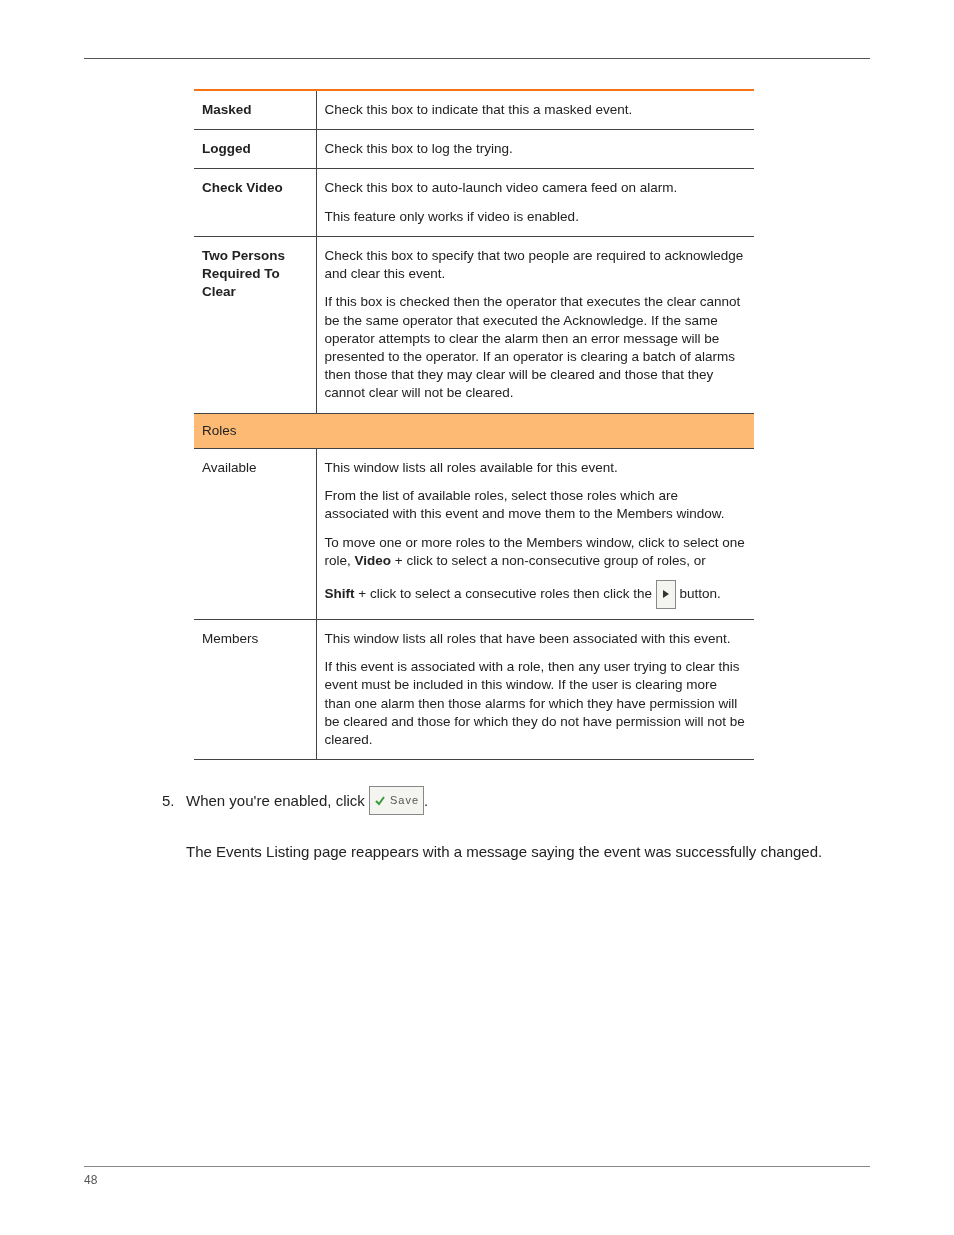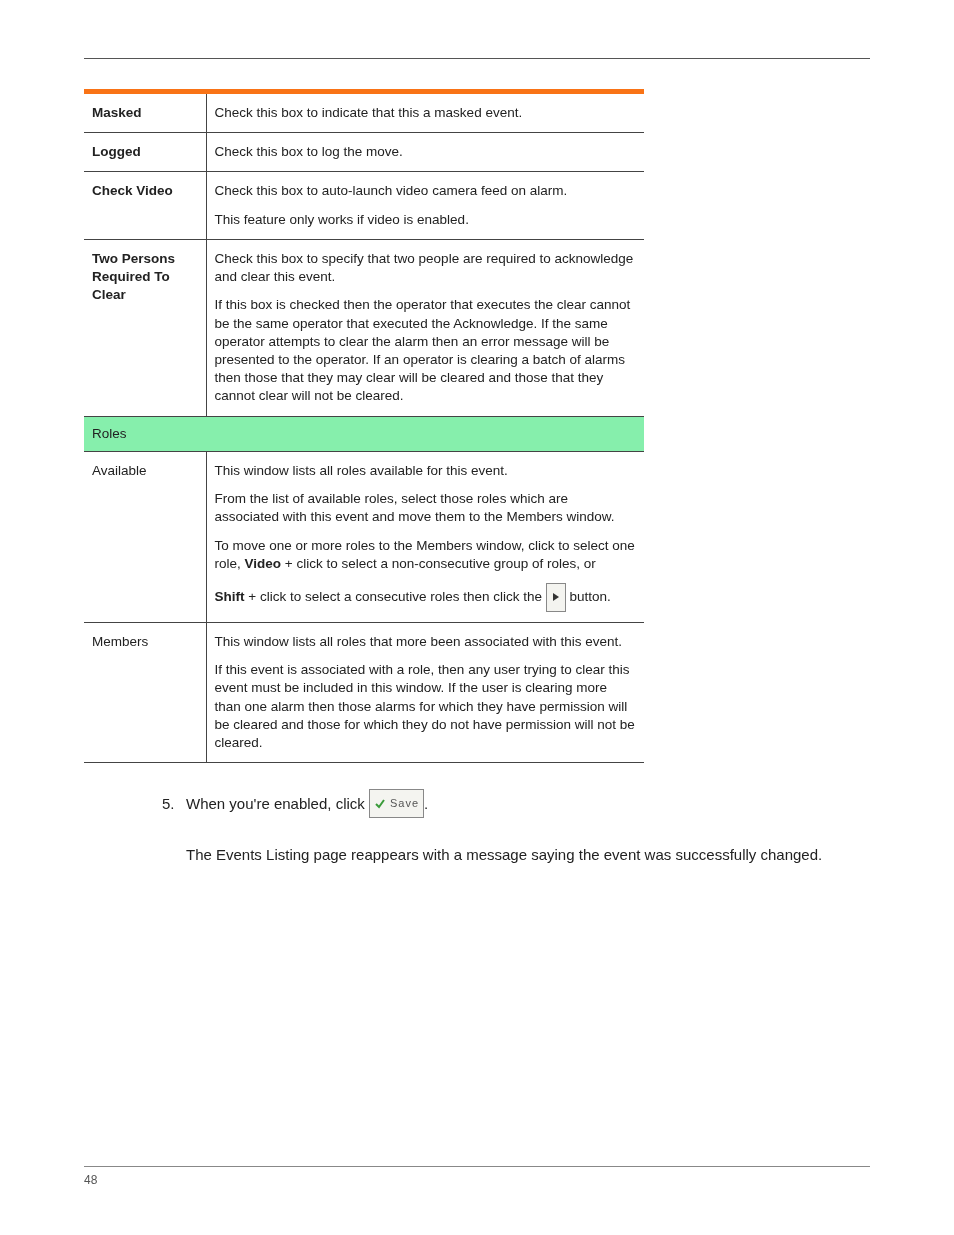--- a/index.html
+++ b/index.html
@@ -21,22 +21,23 @@
     }
     .header-rule {
       border-top: 1px solid #555;
       margin-bottom: 30px;
     }
     .content {
       flex: 1;
     }
     table.def-table {
       width: 560px;
+      margin-left: 110px;
       border-collapse: collapse;
-      border-top: 5px solid #f97316;
+      border-top: 2px solid #f97316;
       border-bottom: 1px solid #444;
     }
     table.def-table td {
       vertical-align: top;
       padding: 10px 8px;
       font-size: 13.5px;
       line-height: 1.35;
     }
     table.def-table td.key {
       width: 122px;
@@ -45,21 +46,21 @@
     table.def-table td.key-nb {
       width: 122px;
     }
     table.def-table td.sep {
       border-left: 1px solid #444;
     }
     table.def-table tr.row {
       border-top: 1px solid #444;
     }
     table.def-table tr.section-row td {
-      background: #86efac;
+      background: #fdba74;
       font-weight: normal;
       padding: 8px 8px;
     }
     table.def-table p { margin: 0 0 10px 0; }
     table.def-table p:last-child { margin-bottom: 0; }
     .inline-btn {
       display: inline-flex;
       align-items: center;
       border: 1px solid #888;
       background: #f4f4f0;
@@ -112,21 +113,21 @@
   <div class="content">
 
     <table class="def-table">
       <tbody>
           <tr class="first-row">
         <td class="key">Masked</td>
         <td class="sep">Check this box to indicate that this a masked event.</td>
       </tr>
       <tr class="row">
         <td class="key">Logged</td>
-        <td class="sep">Check this box to log the move.</td>
+        <td class="sep">Check this box to log the trying.</td>
       </tr>
       <tr class="row">
         <td class="key">Check Video</td>
         <td class="sep">
           <p>Check this box to auto-launch video camera feed on alarm.</p>
           <p>This feature only works if video is enabled.</p>
         </td>
       </tr>
       <tr class="row">
         <td class="key">Two Persons Required To Clear</td>
@@ -153,21 +154,21 @@
                     <polygon points="2,1 8,5 2,9" fill="#333"></polygon>
                   </svg>
             </span>
             <span> button.</span>
           </p>
         </td>
       </tr>
       <tr class="row">
         <td class="key-nb">Members</td>
         <td class="sep">
-          <p>This window lists all roles that more been associated with this event.</p>
+          <p>This window lists all roles that have been associated with this event.</p>
           <p>If this event is associated with a role, then any user trying to clear this event must be included in this window. If the user is clearing more than one alarm then those alarms for which they have permission will be cleared and those for which they do not have permission will not be cleared.</p>
         </td>
       </tr>
     </tbody>
       </table>
 
     <div class="step-block">
       <div class="step-line">
         <span class="step-num">5.</span>
         <span>When you're enabled, click </span>&nbsp;

